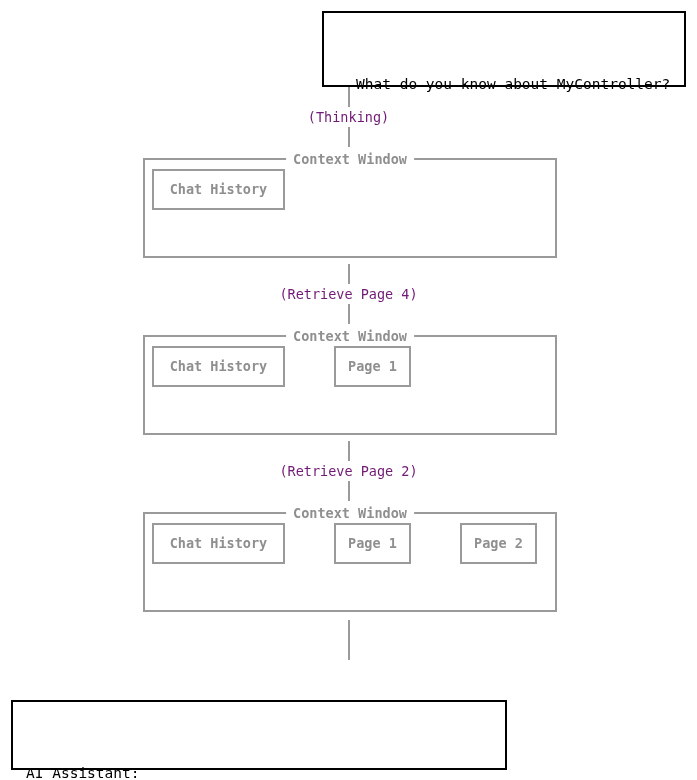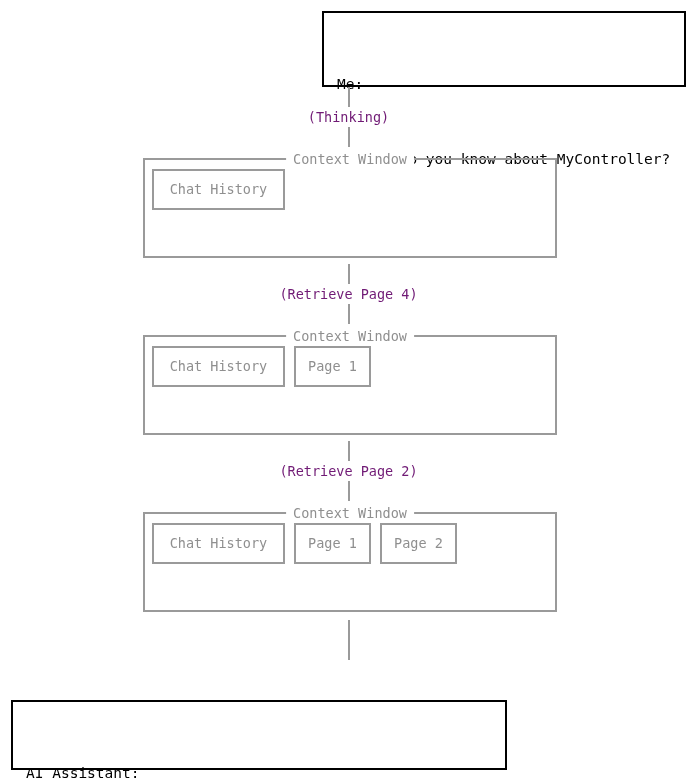--- a/index.html
+++ b/index.html
@@ -71,20 +71,21 @@
   #conn-found         { top: 620px; }
 
   
   .ctx-window {
     position: absolute;
     left: 143px;
     width: 414px;
     box-sizing: border-box;
     border: 2px solid #9a9a9a;
     background: transparent;
+    font-weight: bold;
   }
   .ctx-legend {
     position: absolute;
     top: -11px;
     left: 50%;
     transform: translateX(-50%);
     background: #ffffff;
     padding: 0 7px;
     color: #8f8f8f;
     font-size: 13.5px;
@@ -103,31 +104,30 @@
     border: 2px solid #9a9a9a;
     background: transparent;
     color: #8f8f8f;
     font-size: 13.5px;
     line-height: 37px;
     height: 41px;
     text-align: center;
     white-space: pre;
   }
   .chip-chat { width: 133px; text-align: center; }
-  .chip-page { width: 77px; }
+  .chip-page { width: 77px; margin-left: 40px; }
 
   #ctx-window-1 { top: 158px; height: 100px; }
   #ctx-window-2 { top: 335px; height: 100px; }
   #ctx-window-3 { top: 512px; height: 100px; }
 </style>
 </head>
 <body>
 
 <div class="msg-box" id="user-message">
-  <div class="msg-line">Me:</div>
   <div class="msg-line indent">What do you know about MyController?</div>
 </div>
 
 <div class="connector" id="conn-thinking">
   <div class="conn-line"></div>
   <div class="conn-label">(Thinking)</div>
   <div class="conn-line"></div>
 </div>
 
 <div class="ctx-window" id="ctx-window-1">

